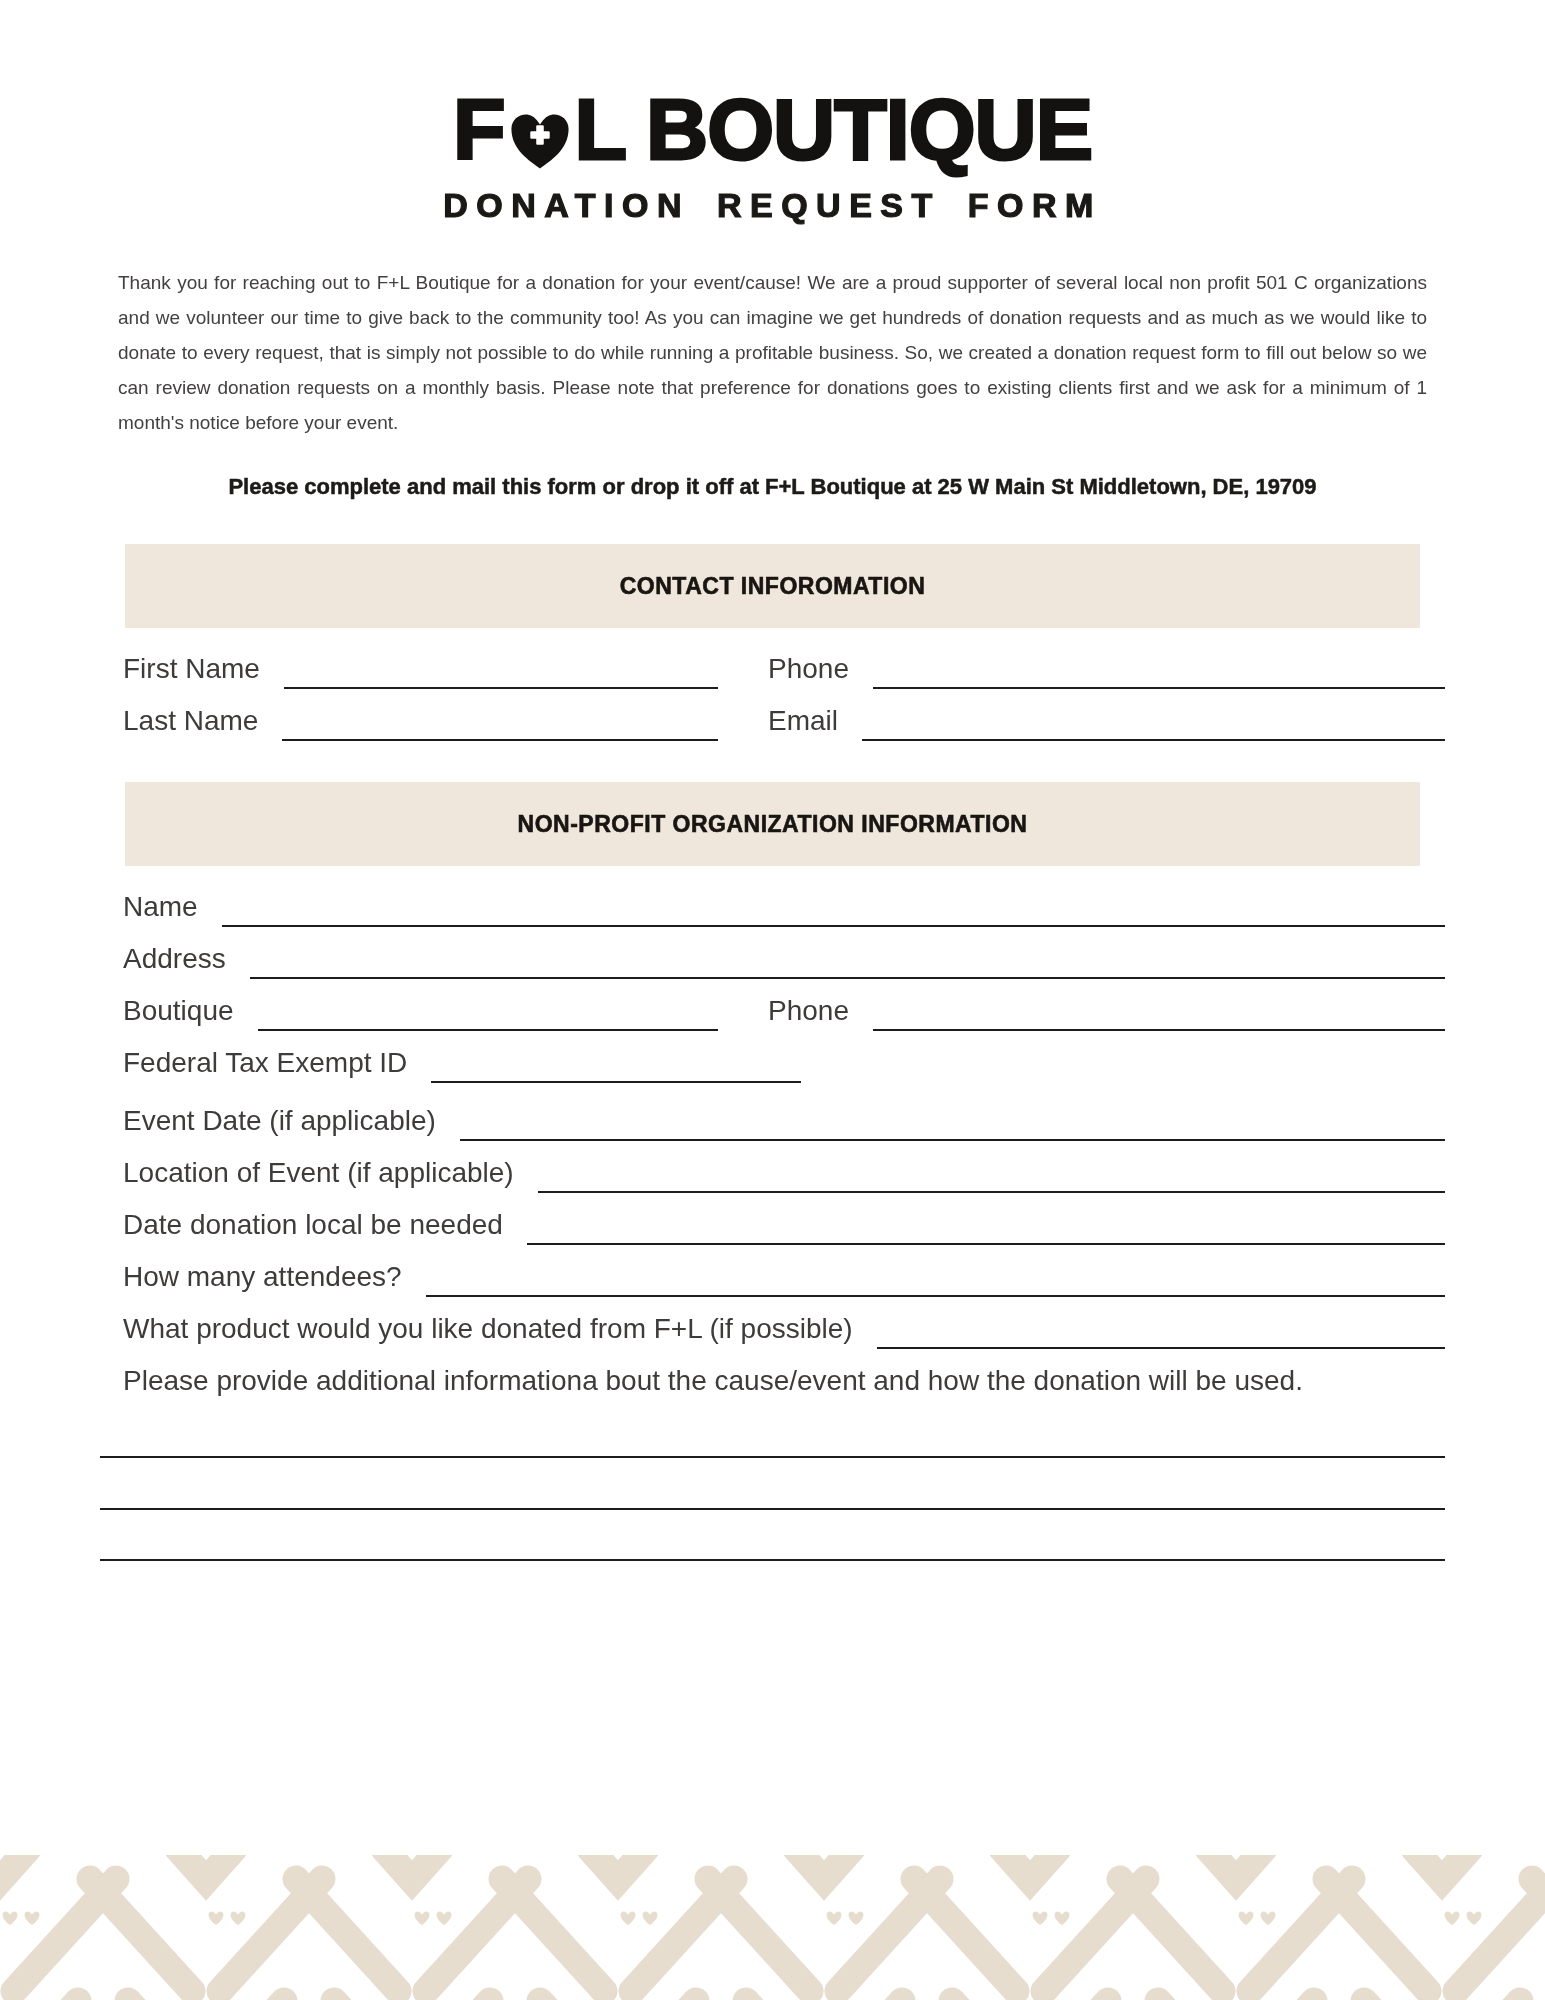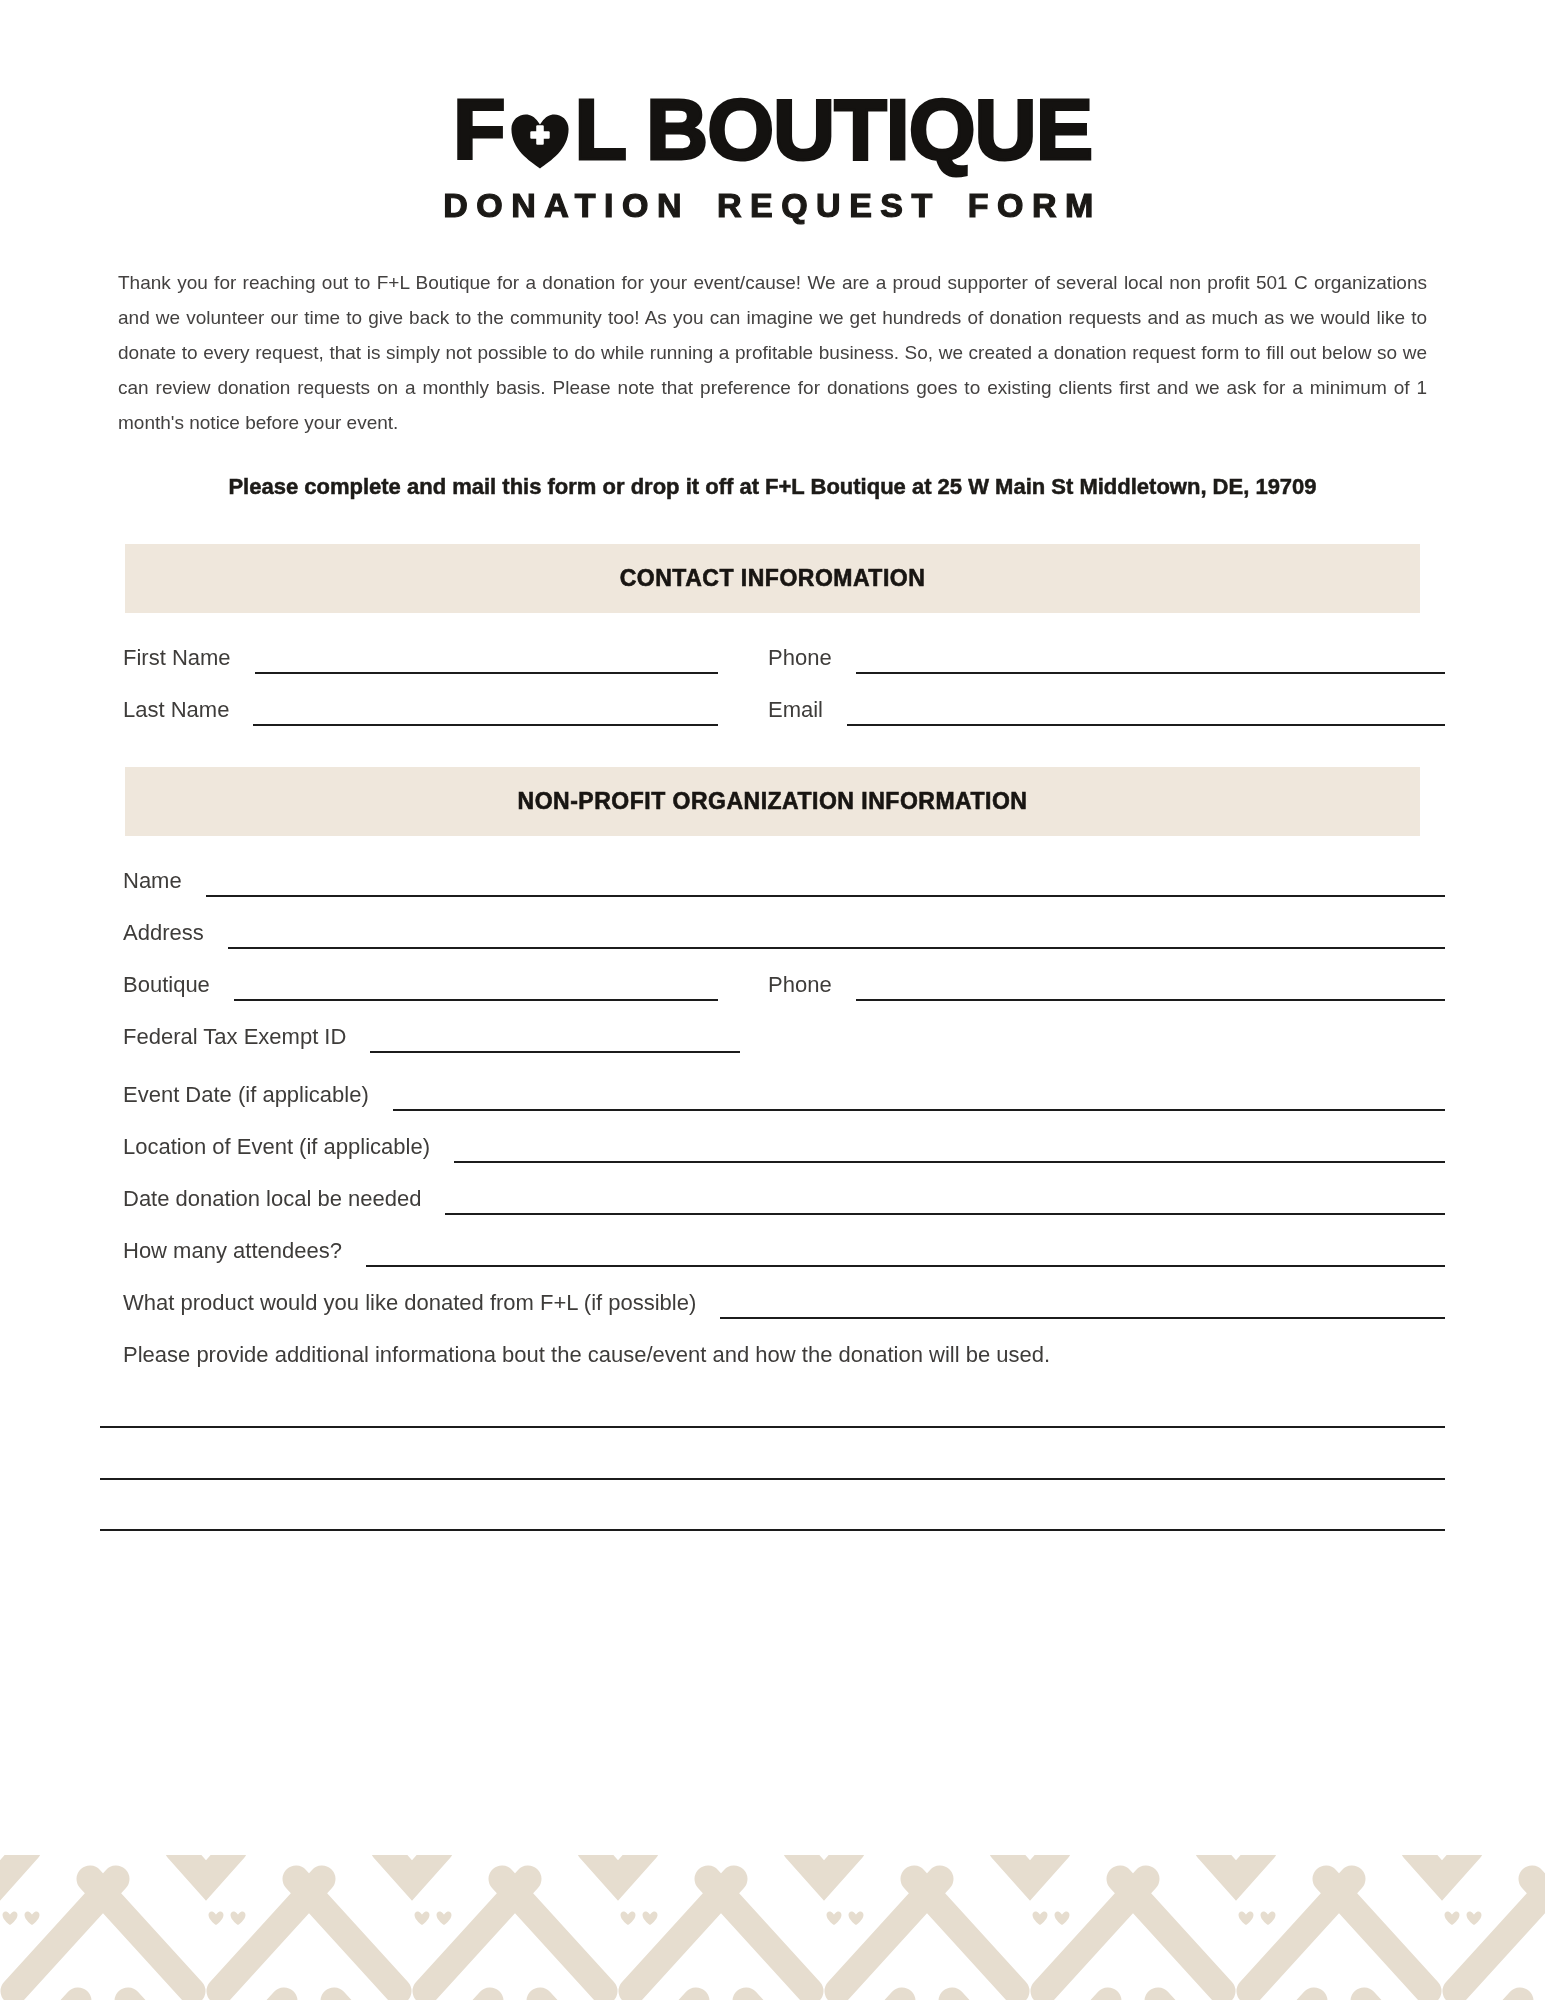--- a/index.html
+++ b/index.html
@@ -31,34 +31,34 @@
     margin:40px 18px 0 18px;
     font-size:19px; line-height:35px; text-align:justify; color:#434140;
   }
   .instruction {
     margin-top:34px; text-align:center;
     font-size:22px; font-weight:bold; color:#1d1b18; -webkit-text-stroke:0.5px #1d1b18;
   }
 
   
   .band {
-    margin:44px 25px 0 25px; height:69px;
+    margin:44px 25px 0 25px; height:84px;
     background:#efe7dc;
     display:flex; align-items:center; justify-content:center;
   }
   .band span {
     font-size:23px; font-weight:bold; color:#181512;
     -webkit-text-stroke:0.6px #181512; letter-spacing:0.5px;
   }
 
   
   .rows { margin:6px 0 0 23px; }
   .grid2 { display:grid; grid-template-columns:595px 1fr; column-gap:50px; }
   .frow { display:flex; align-items:flex-end; height:52px; }
-  .flabel { font-size:22px; color:#3e3c3a; white-space:nowrap; line-height:1.2; }
+  .flabel { font-size:28px; color:#3e3c3a; white-space:nowrap; line-height:1.2; }
   .fline {
     flex:1; margin-left:24px; margin-bottom:-3px;
     border-bottom:2.5px solid #1c1c1c; height:10px;
   }
   .frow.short .fline { flex:0 0 auto; width:370px; }
   .note-row { height:52px; display:flex; align-items:flex-end; }
   .note-row .flabel { line-height:1.2; }
 
   .write-line {
     margin:49.5px 0 0 0; border-bottom:2.5px solid #1c1c1c; height:2px;

